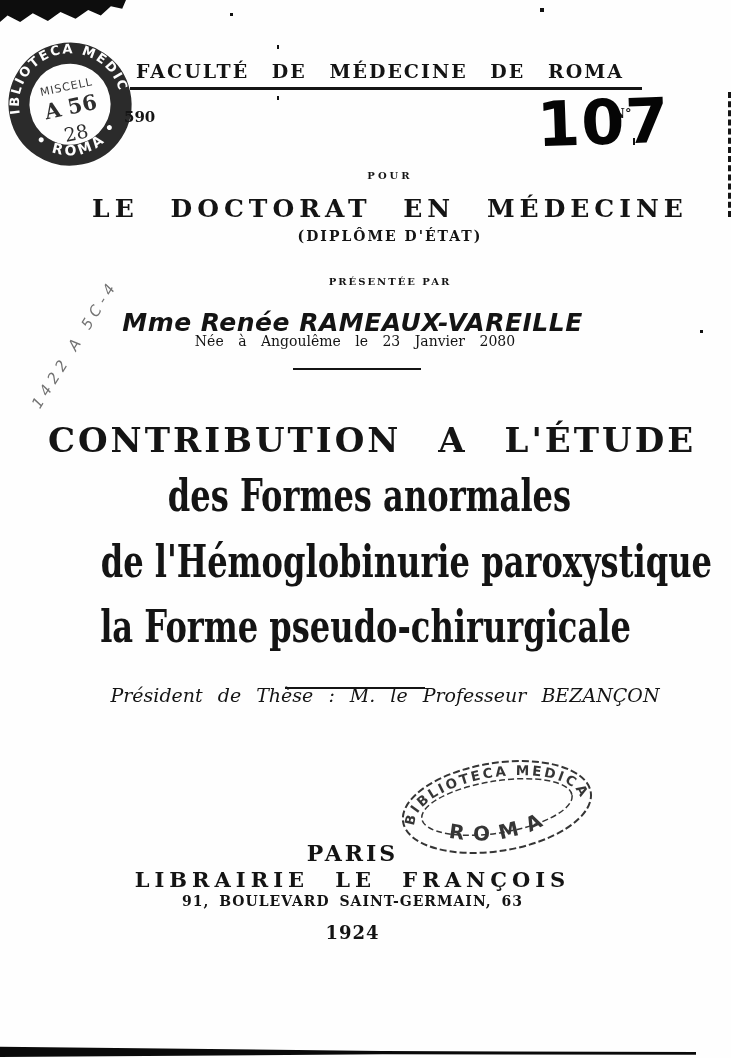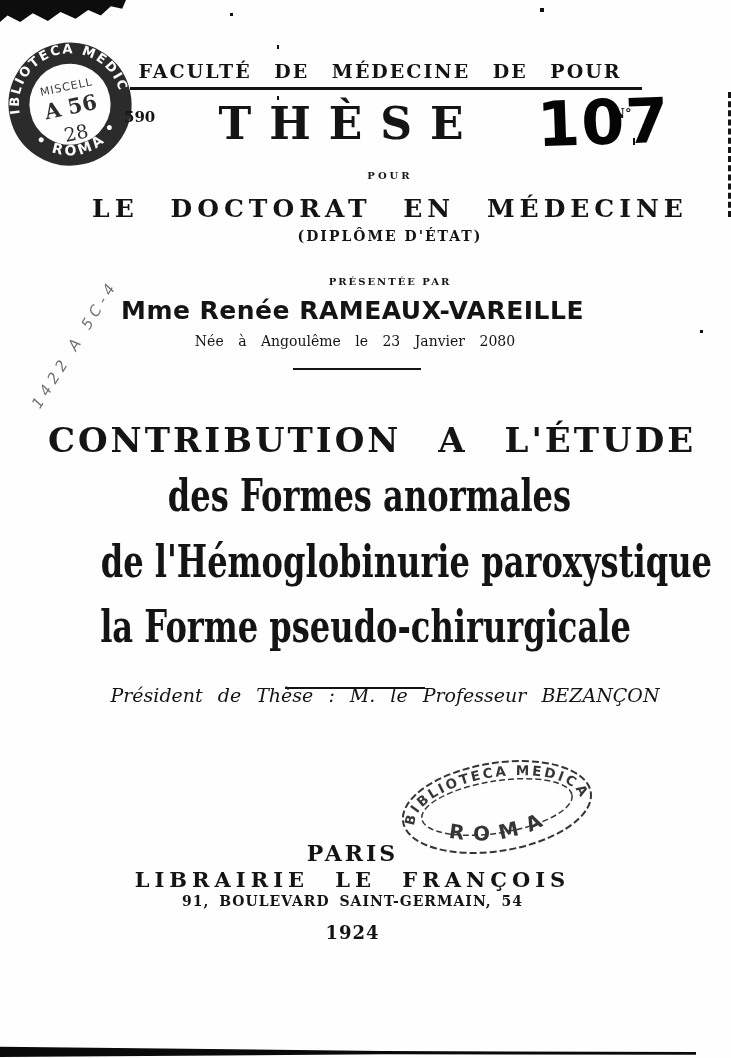--- a/index.html
+++ b/index.html
@@ -94,33 +94,32 @@
         <textPath href="#arcBot" startOffset="50%" text-anchor="middle">• ROMA •</textPath>
       </text>
       <text x="66" y="64" text-anchor="middle" font-size="11" letter-spacing="1" fill="#222" font-family="DejaVu Sans, sans-serif">MISCELL</text>
       <text x="66" y="88" text-anchor="middle" font-size="21" font-weight="bold" fill="#111" font-family="DejaVu Serif, serif">A 56</text>
       <text x="66" y="114" text-anchor="middle" font-size="19" fill="#111" font-family="DejaVu Serif, serif">28</text>
     </svg>
   </div>
 
   <div class="abs" style="left:124px;top:108px;font-size:15px;font-weight:700;">590</div>
 
-  <div class="abs ctr faculty" style="left:40px;top:60px;width:680px;">FACULTÉ DE MÉDECINE DE POUR</div>
+  <div class="abs ctr faculty" style="left:40px;top:60px;width:680px;">FACULTÉ DE MÉDECINE DE ROMA</div>
   <div class="abs rule" style="left:130px;top:87px;width:512px;height:3px;"></div>
 
-  <div class="abs ctr these" style="left:70px;top:98px;width:560px;">THÈSE</div>
   <div class="abs numero" style="left:613px;top:106px;">N°</div>
   <div class="abs big-number" style="left:537px;top:92px;">107</div>
 
   <div class="abs ctr pour" style="left:40px;top:170px;width:700px;">POUR</div>
   <div class="abs ctr doctorat" style="left:40px;top:194px;width:700px;">LE DOCTORAT EN MÉDECINE</div>
   <div class="abs ctr diplome" style="left:40px;top:228px;width:700px;">(DIPLÔME D'ÉTAT)</div>
   <div class="abs ctr presentee" style="left:40px;top:276px;width:700px;">PRÉSENTÉE PAR</div>
 
-  <div class="abs ctr author-name" style="left:0px;top:296px;width:705px;">Mme Renée RAMEAUX-VAREILLE</div>
+  <div class="abs ctr author-name" style="left:0px;top:308px;width:705px;font-style:italic;">Mme Renée RAMEAUX-VAREILLE</div>
   <div class="abs ctr birth" style="left:0px;top:333px;width:710px;">Née à Angoulême le 23 Janvier 2080</div>
   <div class="abs rule" style="left:293px;top:368px;width:128px;height:2px;"></div>
 
   <div class="abs hand-note" style="left:28px;top:402px;">1422 A 5C-4</div>
 
   <div class="abs ctr title-caps" style="left:10px;top:420px;width:724px;">CONTRIBUTION A L'ÉTUDE</div>
   <div class="abs ctr display-line" style="left:4px;top:474px;width:731px;">des Formes anormales</div>
   <div class="abs ctr display-line" style="left:2px;top:540px;width:731px;">de l'Hémoglobinurie paroxystique</div>
   <div class="abs ctr display-line" style="left:0px;top:605px;width:731px;">la Forme pseudo-chirurgicale</div>
   <div class="abs rule" style="left:285px;top:687px;width:140px;height:2px;"></div>
@@ -139,16 +138,16 @@
         <textPath href="#ovalTop" startOffset="50%" text-anchor="middle">BIBLIOTECA MEDICA</textPath>
       </text>
       <text fill="#1a1a1a" font-size="20" font-weight="bold" letter-spacing="10" font-family="DejaVu Sans, sans-serif">
         <textPath href="#ovalBot" startOffset="50%" text-anchor="middle">ROMA</textPath>
       </text>
     </svg>
   </div>
 
   <div class="abs ctr paris" style="left:0px;top:840px;width:705px;">PARIS</div>
   <div class="abs ctr publisher" style="left:0px;top:867px;width:705px;">LIBRAIRIE LE FRANÇOIS</div>
-  <div class="abs ctr address" style="left:0px;top:893px;width:705px;">91, BOULEVARD SAINT-GERMAIN, 54</div>
+  <div class="abs ctr address" style="left:0px;top:893px;width:705px;">91, BOULEVARD SAINT-GERMAIN, 63</div>
   <div class="abs ctr year" style="left:0px;top:922px;width:705px;">1924</div>
 
 </div>
 
 </body></html>

